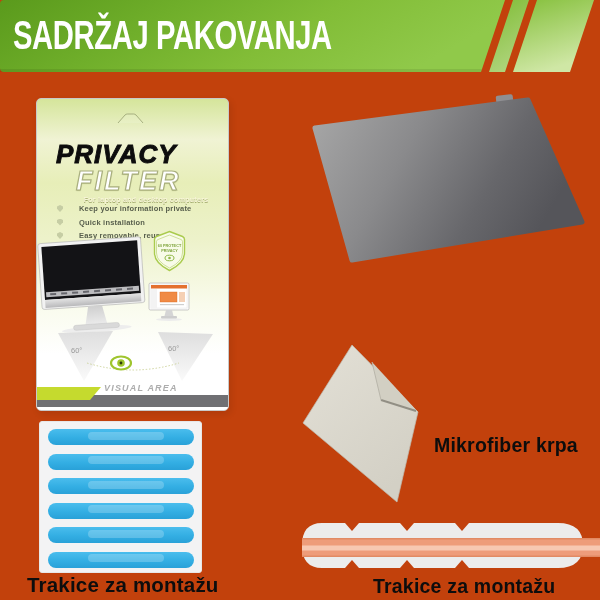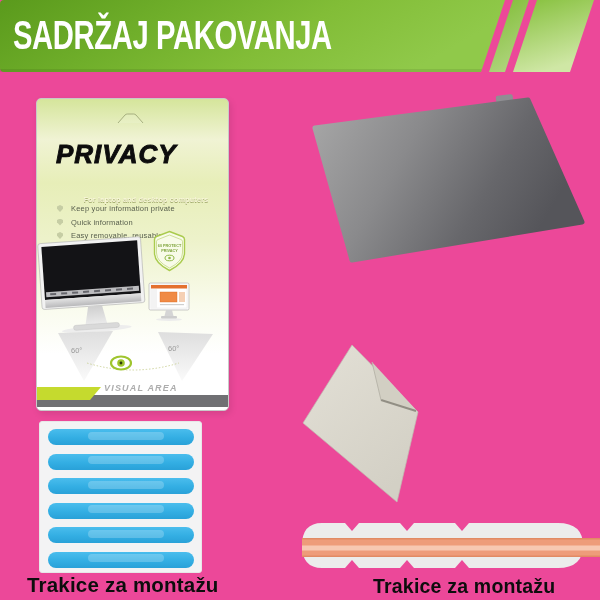--- a/index.html
+++ b/index.html
@@ -1,16 +1,16 @@
 <!DOCTYPE html>
 <html><head>
 <meta charset="utf-8">
 <style>
   html,body{margin:0;padding:0;background:#fff;}
-  .stage{position:relative;width:600px;height:600px;background:#ec4899;overflow:hidden;
+  .stage{position:relative;width:600px;height:600px;background:#c2410c;overflow:hidden;
          font-family:"Liberation Sans",sans-serif;}
   svg text{font-family:"Liberation Sans",sans-serif;}
 
   
   .banner{position:absolute;left:0;top:0;width:600px;height:72px;}
   .banner svg{position:absolute;left:0;top:0;}
   .banner h1{position:absolute;left:13px;top:13px;margin:0;color:#ffffff;
              font-size:40px;line-height:44px;font-weight:bold;letter-spacing:-0.5px;
              transform:scaleX(0.73);transform-origin:left center;white-space:nowrap;}
 
@@ -22,22 +22,22 @@
   .hang-tab{position:absolute;left:80px;top:14px;}
   .brand1{position:absolute;left:19px;top:40px;font-size:26px;font-weight:bold;font-style:italic;
           color:#0d0d0d;-webkit-text-stroke:0.9px #0d0d0d;letter-spacing:1px;white-space:nowrap;}
   .brand2{position:absolute;left:39px;top:67px;font-size:27px;font-weight:bold;font-style:italic;
           color:#ffffff;-webkit-text-stroke:1.2px #a9af7e;letter-spacing:2px;white-space:nowrap;
           text-shadow:0 1px 1px rgba(130,140,70,0.45);}
   .box-subtitle{position:absolute;left:38px;top:97px;width:142px;text-align:center;
           font-size:7px;font-weight:bold;color:#f8f5da;letter-spacing:0.3px;white-space:nowrap;
           text-shadow:0 0.5px 0.5px rgba(110,120,50,0.6);}
   .features{position:absolute;left:20px;top:105px;margin:0;padding:0;list-style:none;}
-  .features li{display:flex;align-items:center;gap:8px;margin:0 0 4.5px 0;
-          font-size:7.5px;font-weight:normal;color:#575e4c;letter-spacing:0.2px;white-space:nowrap;}
+  .features li{display:flex;align-items:center;gap:16px;margin:0 0 4.5px 0;
+          font-size:7.5px;font-weight:bold;color:#575e4c;letter-spacing:0.2px;white-space:nowrap;}
   .f-icon{display:inline-block;width:6px;height:7px;background:#c6cda4;
           clip-path:polygon(50% 0,100% 20%,100% 55%,50% 100%,0 55%,0 20%);}
   .badge{position:absolute;left:112px;top:131px;}
   .illus{position:absolute;left:0;top:136px;}
 
   
   .lbl{position:absolute;font-size:19.5px;font-weight:bold;color:#0d0d0d;
        letter-spacing:0.2px;white-space:nowrap;}
   .lbl-filter{left:433px;top:264px;}
   .lbl-cloth{left:434px;top:434px;}
@@ -87,30 +87,31 @@
       <polygon points="537,0 594,0 570,72 513,72" fill="url(#gB)"></polygon>
     </svg>
     <h1>SADRŽAJ PAKOVANJA</h1>
   </header>
 
   <section class="box">
     <svg class="hang-tab" width="27" height="11" viewBox="0 0 27 11">
       <path d="M1,10 L8,2 Q9,1 10.5,1 L16.5,1 Q18,1 19,2 L26,10" fill="rgba(255,255,255,0.12)" stroke="#9fa878" stroke-width="0.9"></path>
     </svg>
     <div class="brand1">PRIVACY</div>
+    <div class="brand2">FILTER</div>
     <div class="box-subtitle">For laptop and desktop computers</div>
 
     <ul class="features">
       <li>
         <span class="f-icon"></span>
         <span>Keep your information private</span>
       </li>
       <li>
         <span class="f-icon"></span>
-        <span>Quick information</span>
+        <span>Quick installation</span>
       </li>
       <li>
         <span class="f-icon"></span>
         <span>Easy removable, reusable</span>
       </li>
     </ul>
 
     <svg class="badge" width="41" height="42" viewBox="0 0 40 42">
       <path d="M20,1.5 L33,6.5 Q35,7.3 35,9.5 L35,23 Q35,33 20,40.5 Q5,33 5,23 L5,9.5 Q5,7.3 7,6.5 Z" fill="#f8fbe8" stroke="#aacb4e" stroke-width="1.4"></path>
       <path d="M20,5 L31.5,9.5 Q33,10.2 33,11.5 L33,23 Q33,31.5 20,38 Q7,31.5 7,23 L7,11.5 Q7,10.2 8.5,9.5 Z" fill="none" stroke="#bcd276" stroke-width="0.7"></path>
@@ -205,20 +206,21 @@
       <linearGradient id="clothG" x1="0" y1="0" x2="0.6" y2="1">
         <stop offset="0" stop-color="#e3e0d6"></stop>
           <stop offset="1" stop-color="#d3d0c5"></stop>
       </linearGradient>
     </defs>
     <polygon points="57,7 123,74 102,164 8,85" fill="url(#clothG)" stroke="#bfbcb0" stroke-width="0.7" stroke-linejoin="round"></polygon>
     <polygon points="77,24 123,74 86,62" fill="#d2cfc3"></polygon>
     <line x1="86" y1="62" x2="121" y2="73" stroke="#6f6c62" stroke-width="2" opacity="0.65"></line>
     <line x1="77" y1="24" x2="86" y2="62" stroke="#b9b6ab" stroke-width="1"></line>
   </svg>
+  <div class="lbl lbl-cloth">Mikrofiber krpa</div>
 
   <div class="strips-card">
     <div class="strip">
         <i></i>
       </div>
     <div class="strip">
         <i></i>
       </div>
     <div class="strip">
         <i></i>

